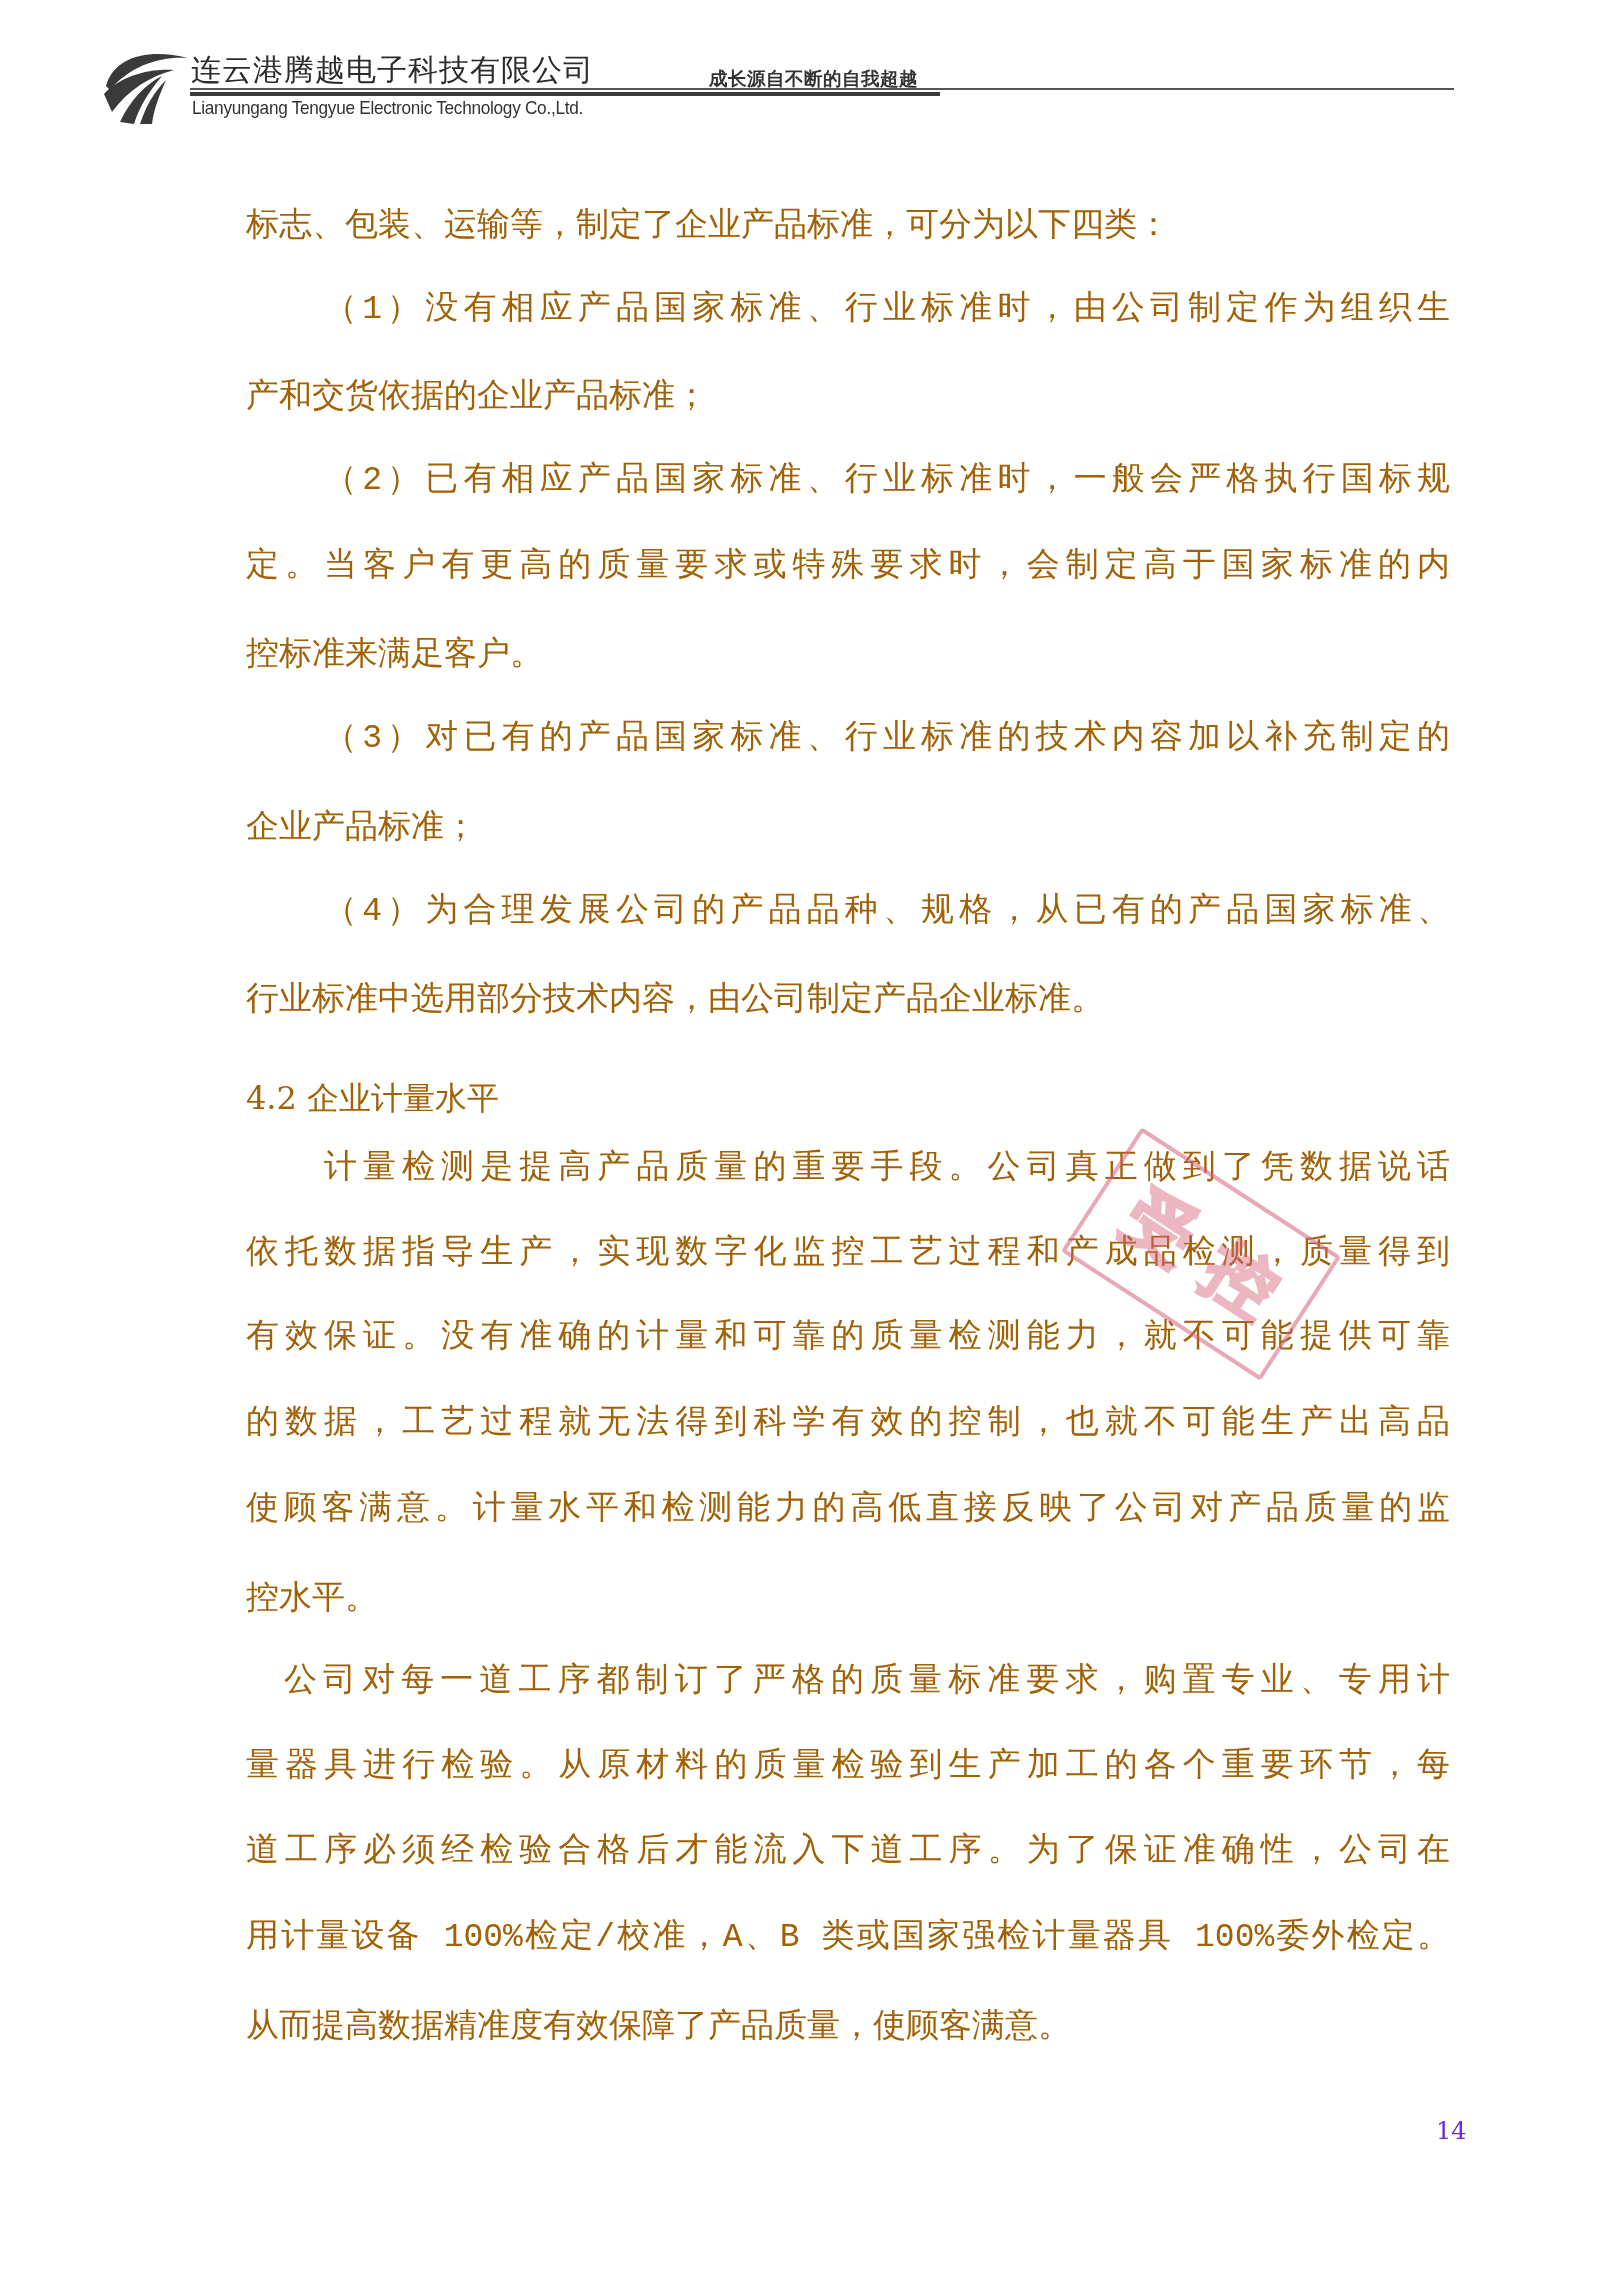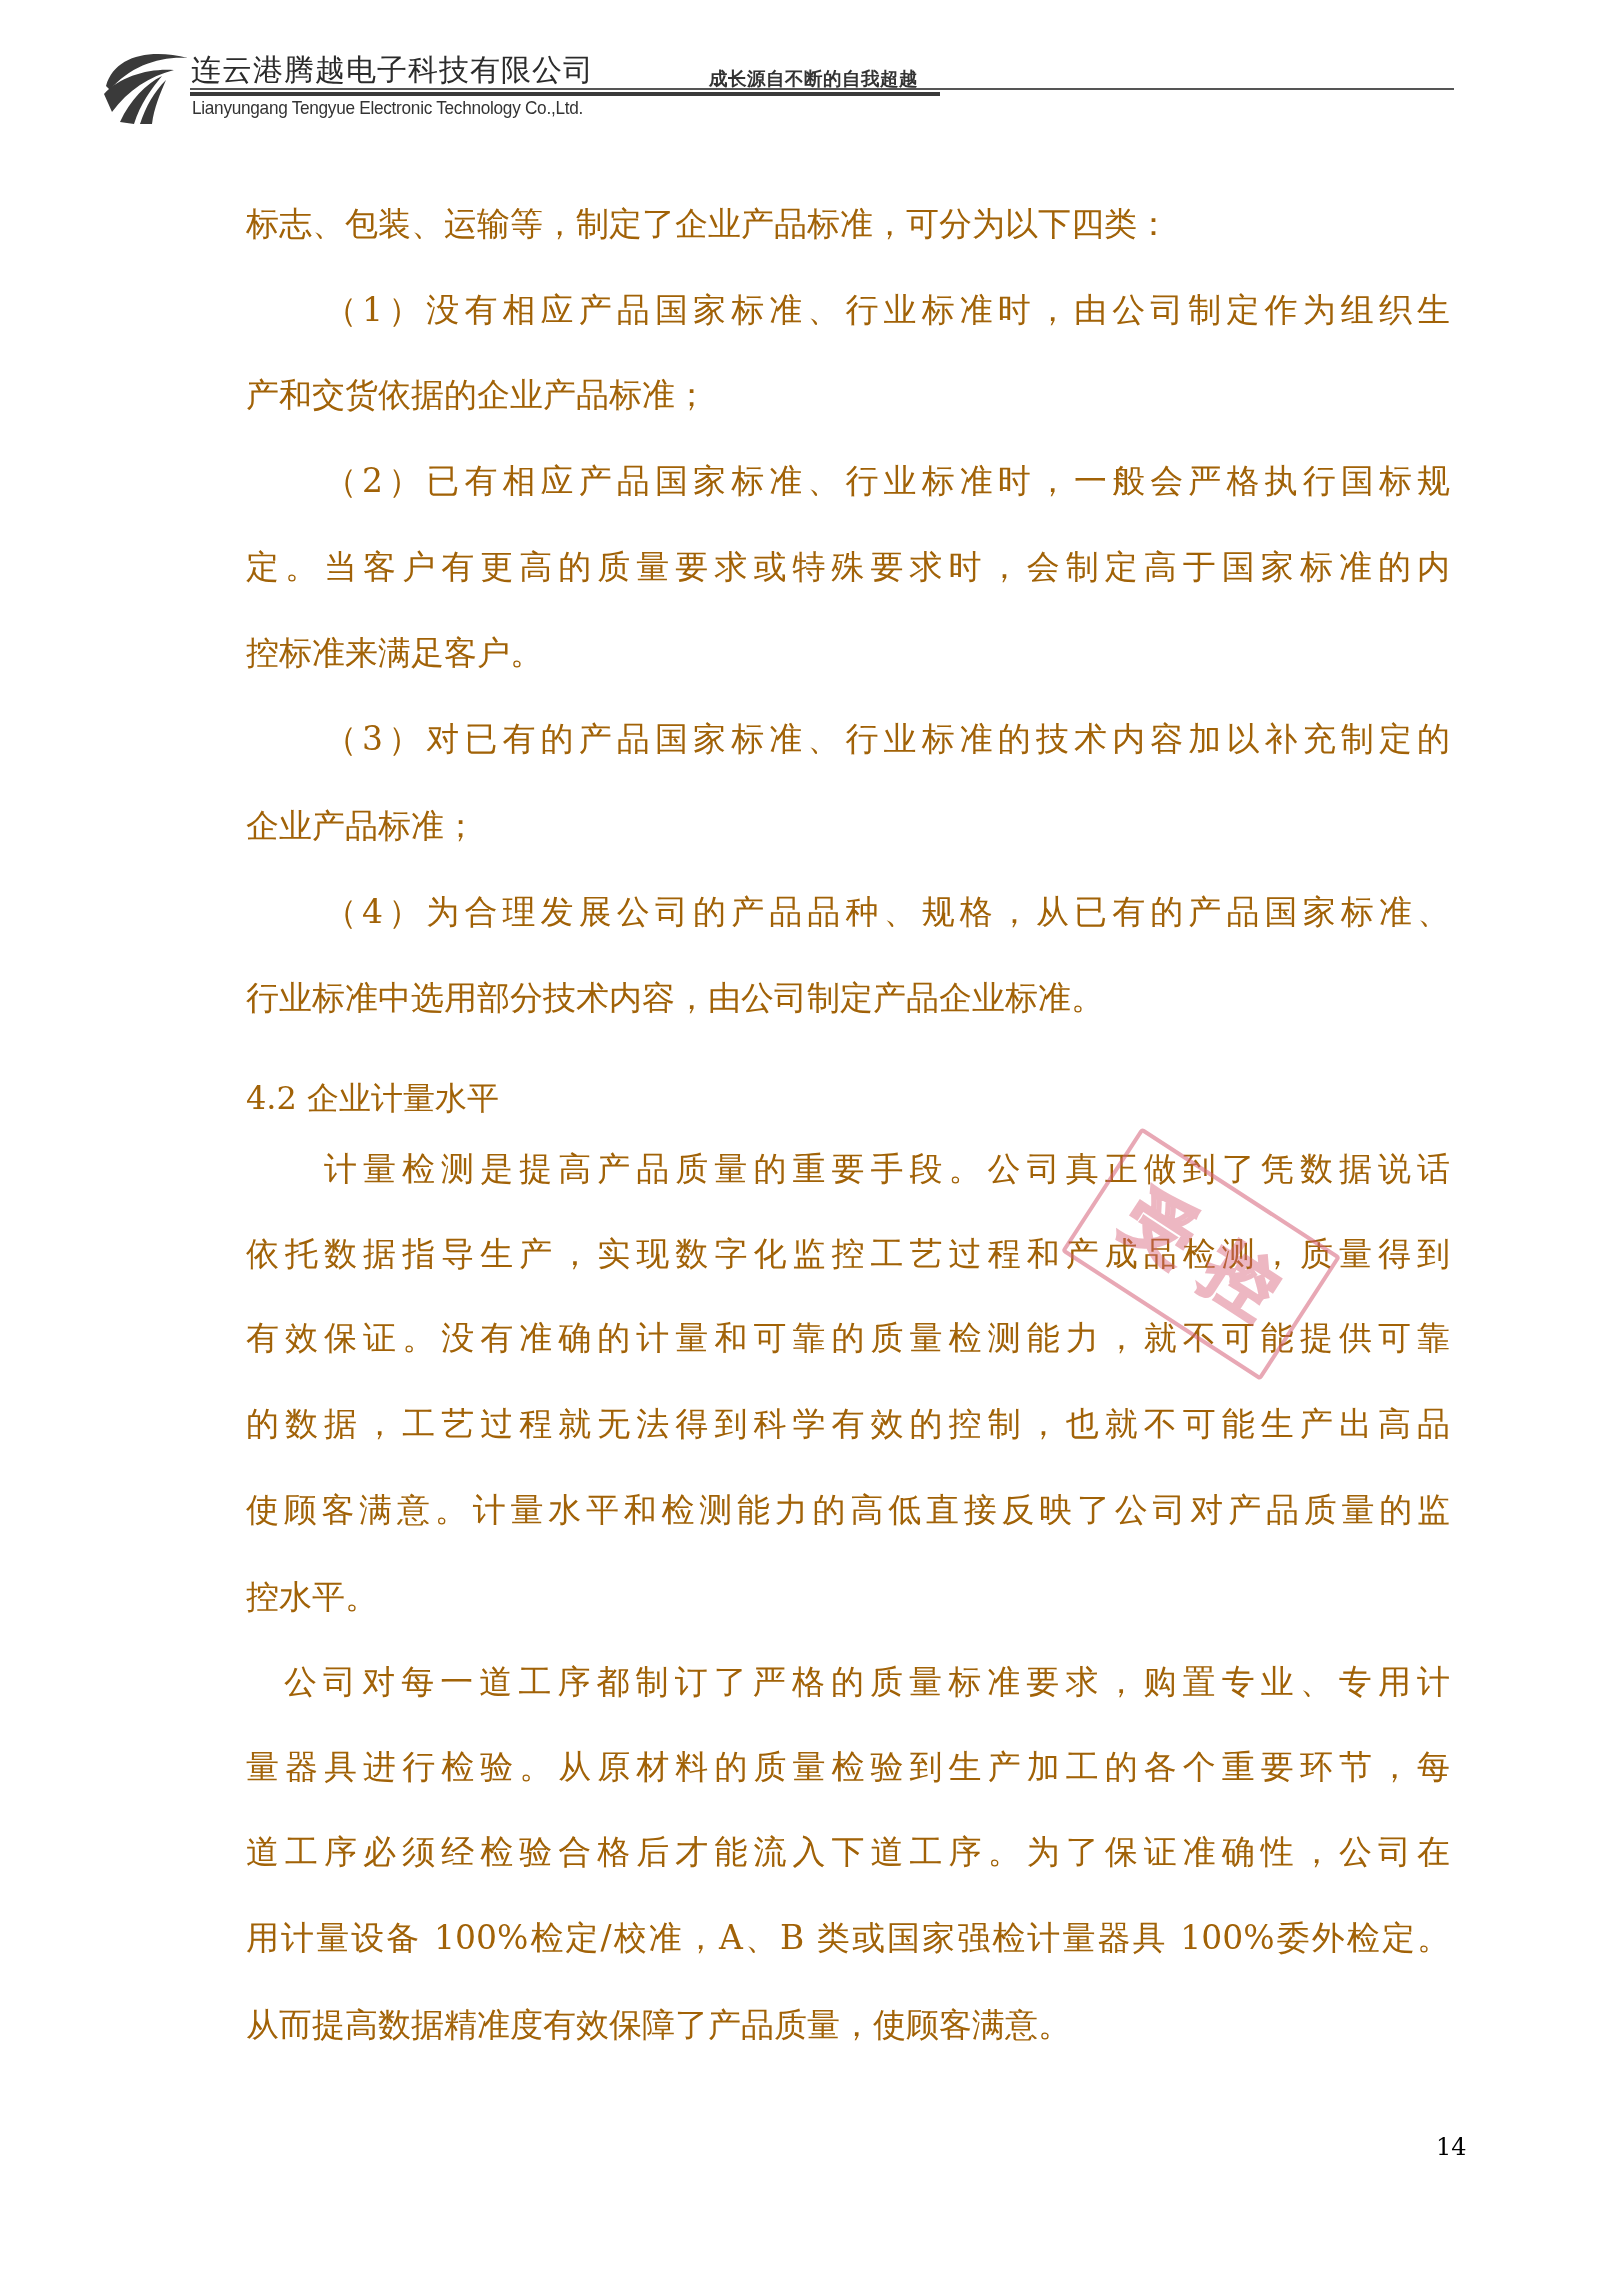--- a/index.html
+++ b/index.html
@@ -83,20 +83,21 @@
       width: 1204px;
       height: 44px;
       font-size: 33px;
       line-height: 44px;
       white-space: nowrap;
       color: #a16207;
     }
     .line.full {
       text-align: justify;
       text-align-last: justify;
+      font-family: Liberation Mono, monospace;
     }
     .line.indent2 { left: 78px; width: 1126px; }
     .line.indent1 { left: 38px; width: 1166px; }
     .line.heading {
       font-size: 32px;
       margin-top: 14px;
     }
     
     .stamp {
       position: absolute;
@@ -119,22 +120,21 @@
       -webkit-text-stroke: 3px rgba(214, 96, 120, 0.45);
       line-height: 1;
     }
     
     .page-number {
       position: absolute;
       left: 1436px; top: 2116px;
       font-family: "DejaVu Serif", "Liberation Serif", serif;
       font-size: 24px;
       line-height: 30px;
-      color: #000000;
-      margin-top: 16px;
+      color: #6d28d9;
     }
   </style>
 </head>
 <body>
 
 <div class="header">
   <svg class="logo" viewBox="0 0 88 80" xmlns="http://www.w3.org/2000/svg">
     <path d="M6 40 C 14 10, 50 2, 88 12 C 60 10, 30 20, 10 44 Z" fill="#3a3a3a"></path>
     <path d="M4 48 C 20 30, 50 22, 74 24 C 50 30, 28 44, 12 66 Z" fill="#3a3a3a"></path>
     <path d="M20 76 C 30 54, 46 38, 62 30 C 52 42, 40 58, 34 78 Z" fill="#3a3a3a"></path>

